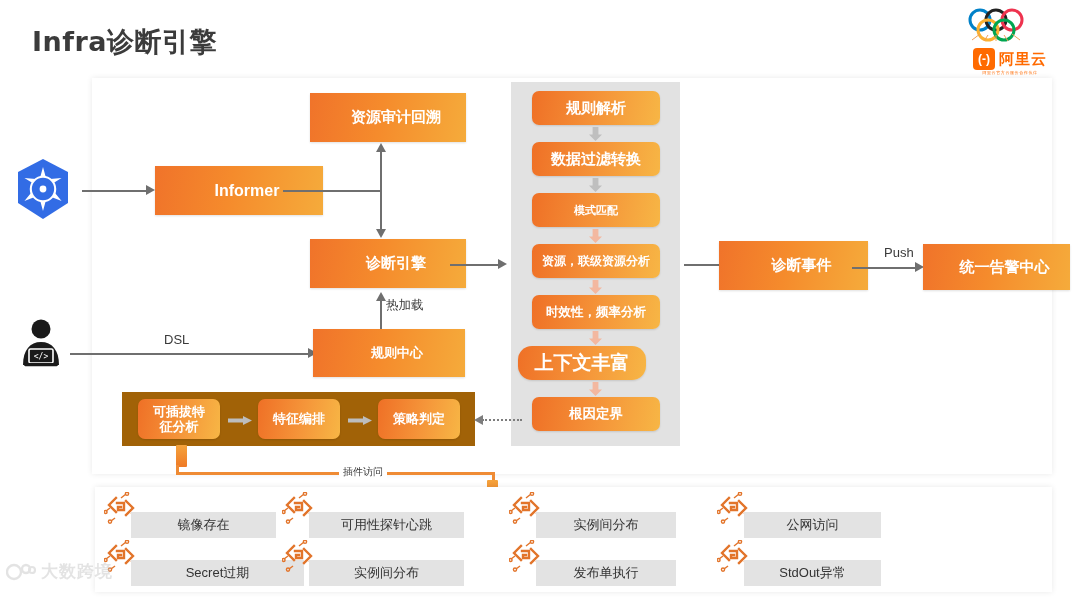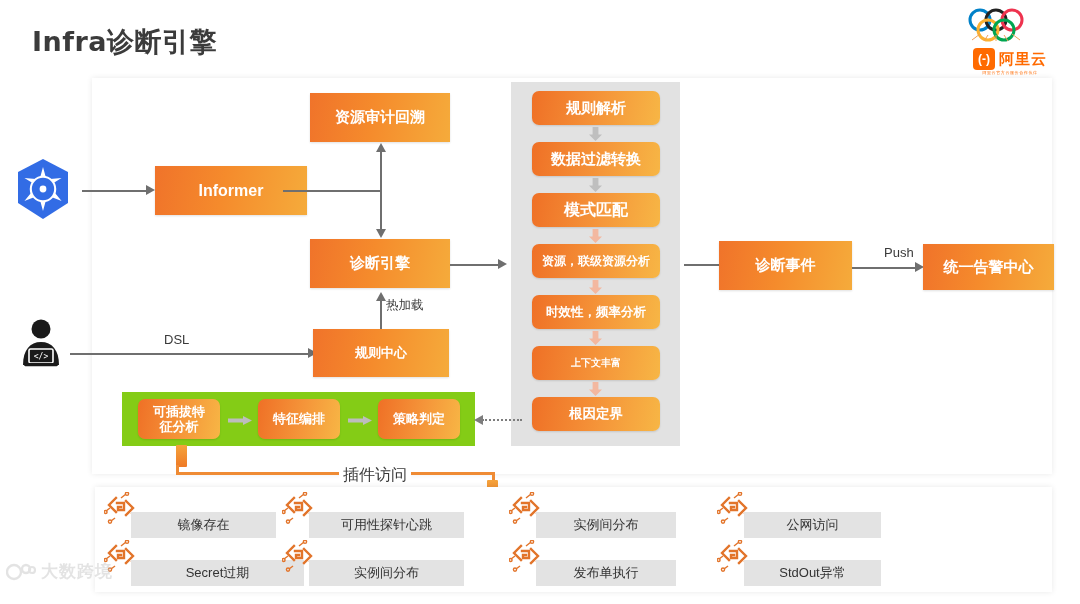--- a/index.html
+++ b/index.html
@@ -39,36 +39,37 @@
     background:#fff;box-shadow:0 0 6px rgba(0,0,0,.09);}
 
   
   .obox{
     position:absolute;
     background:linear-gradient(100deg,#f0732a 0%,#f58b2c 45%,#f5ab3b 100%);
     color:#fff;font-weight:bold;
     display:flex;align-items:center;justify-content:center;
     text-align:right;line-height:1.25;
     box-shadow:0 1px 2px rgba(0,0,0,.12);
+    padding-left:16px;
   }
 
   
   .gray-col{position:absolute;left:511px;top:82px;width:169px;height:364px;
     background:#e2e2e2;}
   .pipe-box{
     position:absolute;left:21px;width:128px;height:34px;
     border-radius:7px;
     background:linear-gradient(100deg,#ef7026 0%,#f5963a 55%,#f7b645 100%);
     color:#fff;display:flex;align-items:center;justify-content:center;
     font-weight:bold;white-space:nowrap;
     box-shadow:0 1px 2px rgba(0,0,0,.12);
   }
 
   
-  .strip{position:absolute;left:122px;top:392px;width:353px;height:54px;background:#84cc16;}
+  .strip{position:absolute;left:122px;top:392px;width:353px;height:54px;background:#a16207;}
   .strip .sbox{
     position:absolute;top:7px;height:40px;border-radius:7px;
     background:linear-gradient(100deg,#ef7026 0%,#f5963a 55%,#f7b645 100%);
     color:#fff;font-weight:bold;font-size:13px;
     display:flex;align-items:center;justify-content:center;text-align:center;line-height:1.18;
     box-shadow:0 1px 2px rgba(0,0,0,.12);
   }
   .sarrow{position:absolute;top:24px;width:24px;height:9px;}
 
   
@@ -192,33 +193,33 @@
   <div class="gray-col"></div>
   <div id="pipeline-host">
       <div class="pipe-box" style="left: 532px; top: 91px; font-size: 15px;">规则解析</div>
       <div style="position: absolute; left: 589px; top: 127px; width: 13px; height: 14px;"><svg viewBox="0 0 13 14" width="13" height="14">
           <path d="M3.6 0 H9.4 V7.6 H13 L6.5 14 L0 7.6 H3.6 Z" fill="#bfbfbf"></path>
         </svg></div>
       <div class="pipe-box" style="left: 532px; top: 142px; font-size: 15px;">数据过滤转换</div>
       <div style="position: absolute; left: 589px; top: 178px; width: 13px; height: 14px;"><svg viewBox="0 0 13 14" width="13" height="14">
           <path d="M3.6 0 H9.4 V7.6 H13 L6.5 14 L0 7.6 H3.6 Z" fill="#bfbfbf"></path>
         </svg></div>
-      <div class="pipe-box" style="left: 532px; top: 193px; font-size: 16px;">模式匹配</div>
+      <div class="pipe-box" style="left: 532px; top: 193px; font-size: 11px;">模式匹配</div>
       <div style="position: absolute; left: 589px; top: 229px; width: 13px; height: 14px;"><svg viewBox="0 0 13 14" width="13" height="14">
           <path d="M3.6 0 H9.4 V7.6 H13 L6.5 14 L0 7.6 H3.6 Z" fill="#f3b8a0"></path>
         </svg></div>
       <div class="pipe-box" style="left: 532px; top: 244px; font-size: 12px;">资源，联级资源分析</div>
       <div style="position: absolute; left: 589px; top: 280px; width: 13px; height: 14px;"><svg viewBox="0 0 13 14" width="13" height="14">
           <path d="M3.6 0 H9.4 V7.6 H13 L6.5 14 L0 7.6 H3.6 Z" fill="#f3b8a0"></path>
         </svg></div>
       <div class="pipe-box" style="left: 532px; top: 295px; font-size: 12.5px;">时效性，频率分析</div>
       <div style="position: absolute; left: 589px; top: 331px; width: 13px; height: 14px;"><svg viewBox="0 0 13 14" width="13" height="14">
           <path d="M3.6 0 H9.4 V7.6 H13 L6.5 14 L0 7.6 H3.6 Z" fill="#f3b8a0"></path>
         </svg></div>
-      <div class="pipe-box" style="left: 532px; top: 346px; font-size: 10px;">上下文丰富</div>
+      <div class="pipe-box" style="left: 518px; top: 346px; font-size: 19px; border-radius: 14px;">上下文丰富</div>
       <div style="position: absolute; left: 589px; top: 382px; width: 13px; height: 14px;"><svg viewBox="0 0 13 14" width="13" height="14">
           <path d="M3.6 0 H9.4 V7.6 H13 L6.5 14 L0 7.6 H3.6 Z" fill="#f3b8a0"></path>
         </svg></div>
       <div class="pipe-box" style="left: 532px; top: 397px; font-size: 13.5px;">根因定界</div>
     </div>
 
   <div class="ln lnh" style="left:684px;top:264px;width:45px;"></div>
   <div class="ahead r" style="left:727px;top:259px;"></div>
 
   <div class="obox" style="left:719px;top:241px;width:133px;height:49px;font-size:15px;">诊断事件</div>
@@ -242,21 +243,21 @@
   </div>
 
   <div class="dotted" style="left:482px;top:419px;width:40px;"></div>
   <div class="dotted-head" style="left:474px;top:415px;"></div>
 
   <div class="onub" style="left:176px;top:445px;"></div>
   <div class="oln" style="left:176px;top:465px;width:2.5px;height:9px;"></div>
   <div class="oln" style="left:176px;top:472px;width:318px;height:2.5px;"></div>
   <div class="oln" style="left:492px;top:472px;width:2.5px;height:10px;"></div>
   <div class="onub" style="left:487px;top:480px;"></div>
-  <div class="elabel" style="left:339px;top:465px;font-size:16px;background:#fff;padding:0 4px;">插件访问</div>
+  <div class="elabel" style="left:339px;top:465px;font-size:10px;background:#fff;padding:0 4px;">插件访问</div>
 
   <div class="panel-bottom"></div>
   <div id="plugins-host">
       <div class="picon" style="left: 104px; top: 492px;"><svg viewBox="0 0 34 34" width="34" height="34">
           <g fill="none" stroke="#e2742a" stroke-width="2.4" stroke-linecap="square">
             <path d="M12 6 L5 13 L12 20"></path>
             <path d="M22 9 L29 16 L22 23"></path>
             <path d="M13 11 L20 11 L20 18 L14 18 L14 15 L17 15"></path>
           </g>
           <g fill="none" stroke="#e2742a" stroke-width="1.4">

